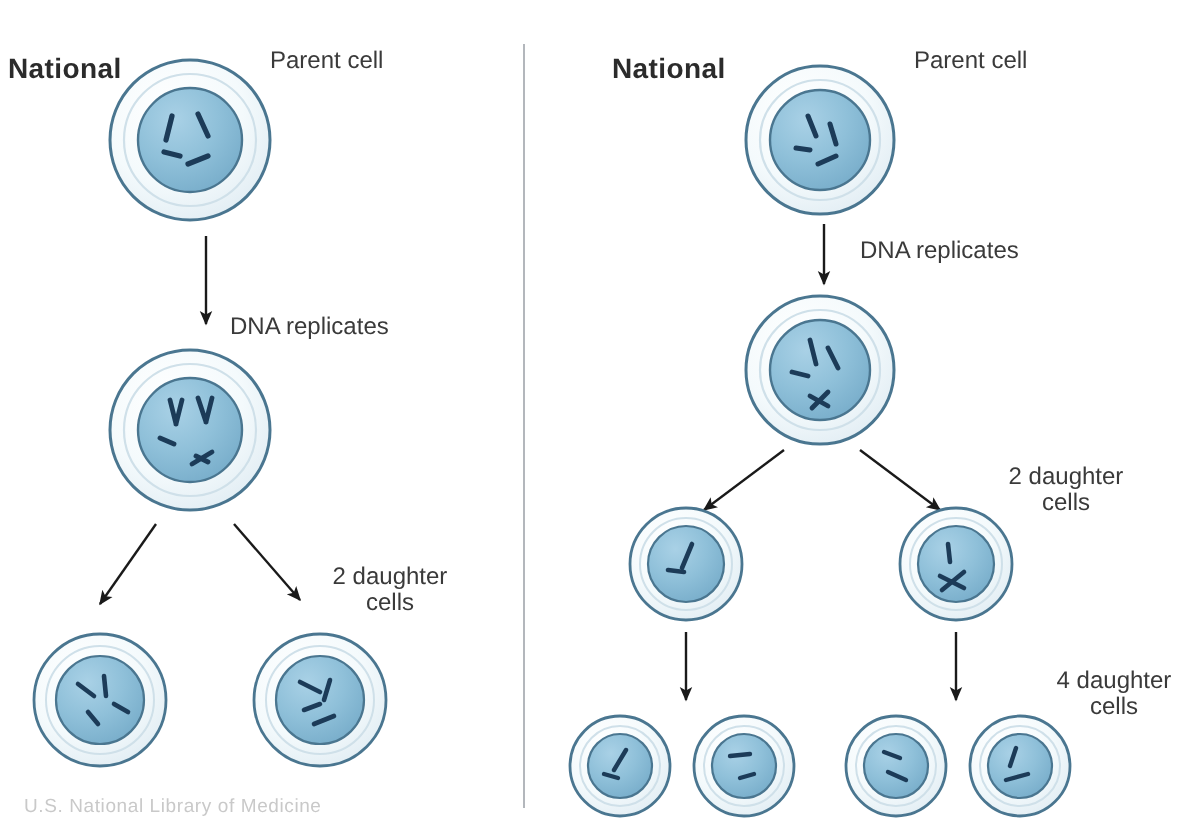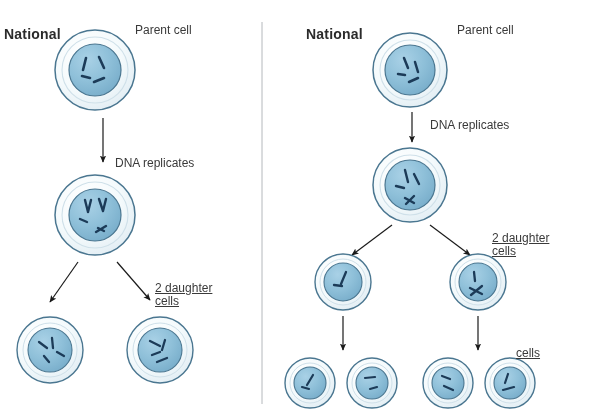--- a/index.html
+++ b/index.html
@@ -7,21 +7,21 @@
     width:600px;height:420px;
     background:#ffffff;
     font-family:"Liberation Sans", sans-serif;
     overflow:hidden;
     position:relative;
   }
   #stage{position:absolute;left:0;top:0;width:600px;height:420px;}
   .lbl{position:absolute;color:#3a3a3a;font-size:12px;line-height:13px;white-space:pre;}
   .title{position:absolute;color:#2b2b2b;font-size:14px;font-weight:bold;letter-spacing:.2px;}
   .attrib{position:absolute;color:#c9c9c9;font-size:9.5px;letter-spacing:.3px;}
-  .ctr{text-align:left;text-decoration:underline;}
+  .ctr{text-align:center;}
   svg{display:block;position:absolute;left:0;top:0;}
 </style>
 </head>
 <body>
 
 <div id="stage">
 
   <svg width="600" height="420" viewBox="0 0 600 420">
     <defs>
       <radialGradient id="cytoGrad" cx="38%" cy="32%" r="72%">
@@ -184,15 +184,17 @@
   <div class="lbl" style="left:135px;top:24px;">Parent cell</div>
   <div class="lbl" style="left:115px;top:157px;">DNA replicates</div>
   <div class="lbl ctr" style="left:155px;top:282px;width:80px;">2 daughter</div>
   <div class="lbl ctr" style="left:155px;top:295px;width:80px;">cells</div>
 
   <div class="title" style="left:306px;top:26px;">National</div>
   <div class="lbl" style="left:457px;top:24px;">Parent cell</div>
   <div class="lbl" style="left:430px;top:119px;">DNA replicates</div>
   <div class="lbl ctr" style="left:492px;top:232px;width:82px;">2 daughter</div>
   <div class="lbl ctr" style="left:492px;top:245px;width:82px;">cells</div>
+  <div class="lbl ctr" style="left:516px;top:334px;width:82px;">4 daughter</div>
   <div class="lbl ctr" style="left:516px;top:347px;width:82px;">cells</div>
 
+  <div class="attrib" style="left:12px;top:398px;">U.S. National Library of Medicine</div>
 </div>
 
 </body></html>

